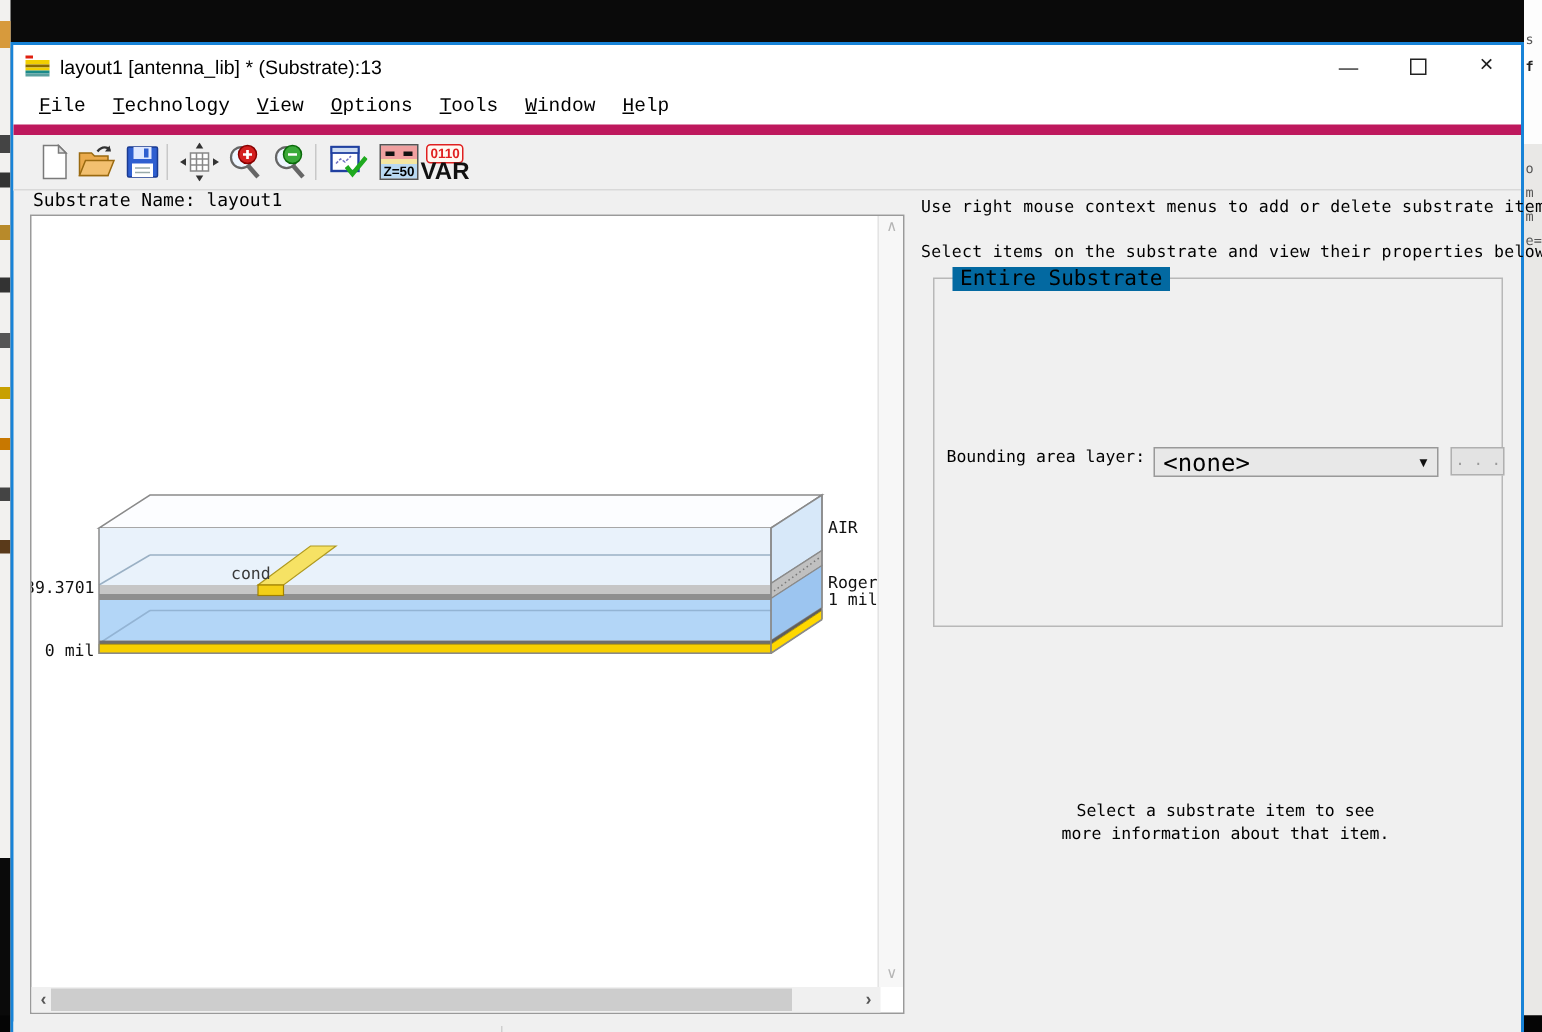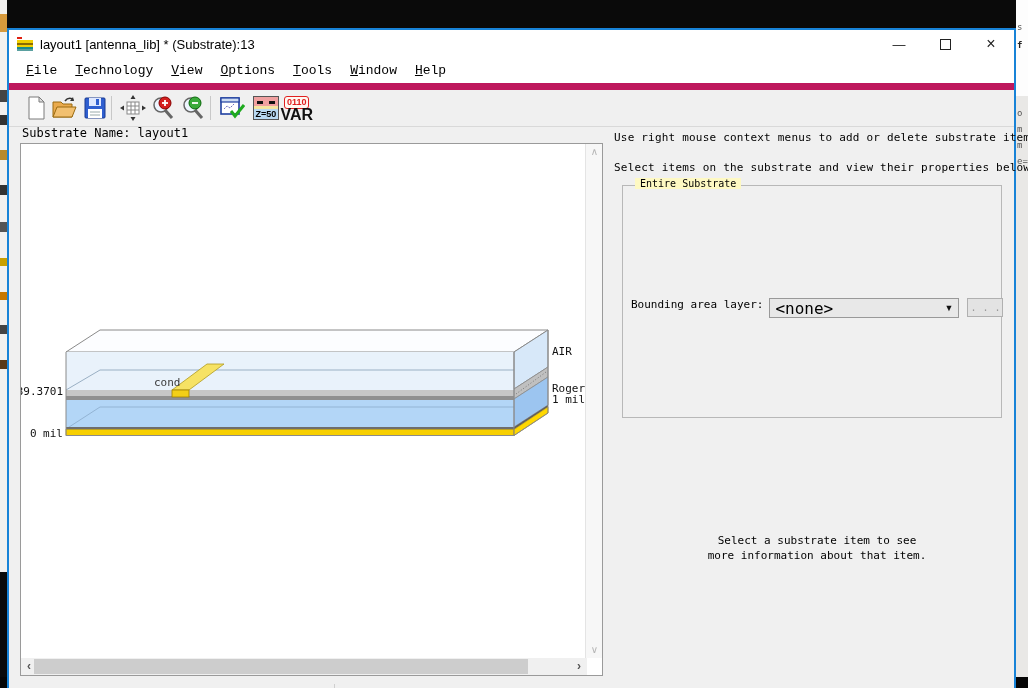--- a/index.html
+++ b/index.html
@@ -59,22 +59,22 @@
   .hscroll{position:absolute;left:0;bottom:0;width:566px;height:17px;background:#f0f0f0;display:flex;align-items:center;}
   .hscroll .arr{width:16px;text-align:center;color:#555;font-size:12px;font-weight:bold;line-height:17px;}
   .hscroll .thumb{position:absolute;left:13px;width:494px;height:15px;top:1px;background:#cdcdcd;}
   .hscroll .arr.right{position:absolute;right:0;}
 
   .right-panel{position:absolute;left:605px;top:92px;width:400px;}
   .hint{font-family:"DejaVu Sans Mono",monospace;font-size:11px;color:#000;white-space:nowrap;
         margin-top:9px;letter-spacing:0.2px;}
   .groupbox{position:absolute;left:613px;top:155px;width:380px;height:233px;
         border:1px solid #b8b8b8;box-sizing:border-box;}
-  .groupbox .legend{position:absolute;left:12px;top:-8px;background:#fef9c3;padding:0 5px;
-        font-family:"DejaVu Sans Mono",monospace;font-size:10px;color:#000;}
+  .groupbox .legend{position:absolute;left:12px;top:-8px;background:#0369a1;padding:0 5px;
+        font-family:"DejaVu Sans Mono",monospace;font-size:14px;color:#000;}
   .bounding-row{position:absolute;left:8px;top:112px;display:flex;}
   .bounding-label{font-family:"DejaVu Sans Mono",monospace;font-size:11px;color:#000;white-space:nowrap;}
   .combo{width:190px;height:20px;background:#e8e8e8;border:1px solid #999;box-sizing:border-box;
         margin-left:6px;display:flex;align-items:center;position:relative;}
   .combo .val{font-family:"DejaVu Sans Mono",monospace;font-size:16px;padding-left:5px;color:#000;}
   .combo .dd{position:absolute;right:5px;top:4px;font-size:9px;color:#111;}
   .browse-btn{width:36px;height:19px;margin-left:8px;background:#e3e3e3;border:1px solid #b0b0b0;
         box-sizing:border-box;text-align:center;font-family:"DejaVu Sans Mono",monospace;
         font-size:10px;color:#9a9a9a;line-height:17px;}
   .select-hint{position:absolute;left:613px;top:503px;width:390px;text-align:center;

